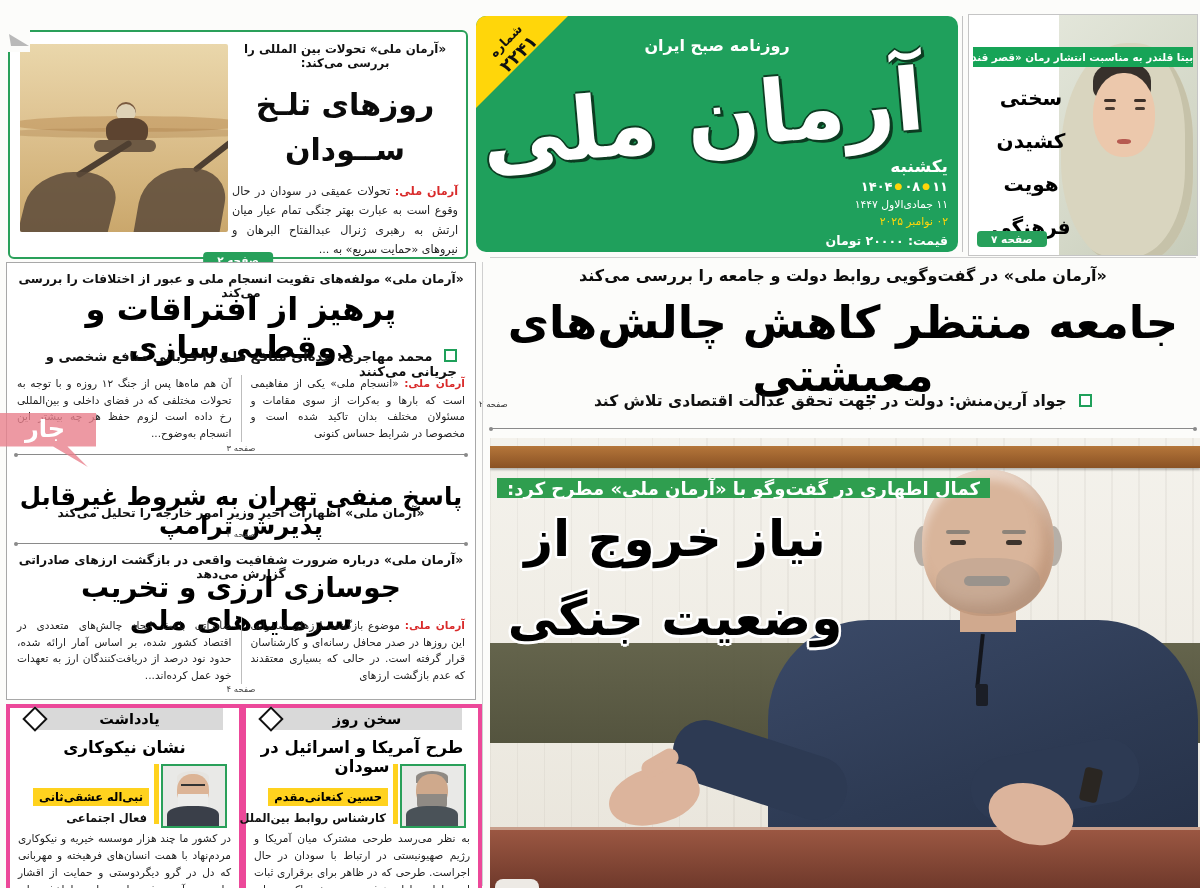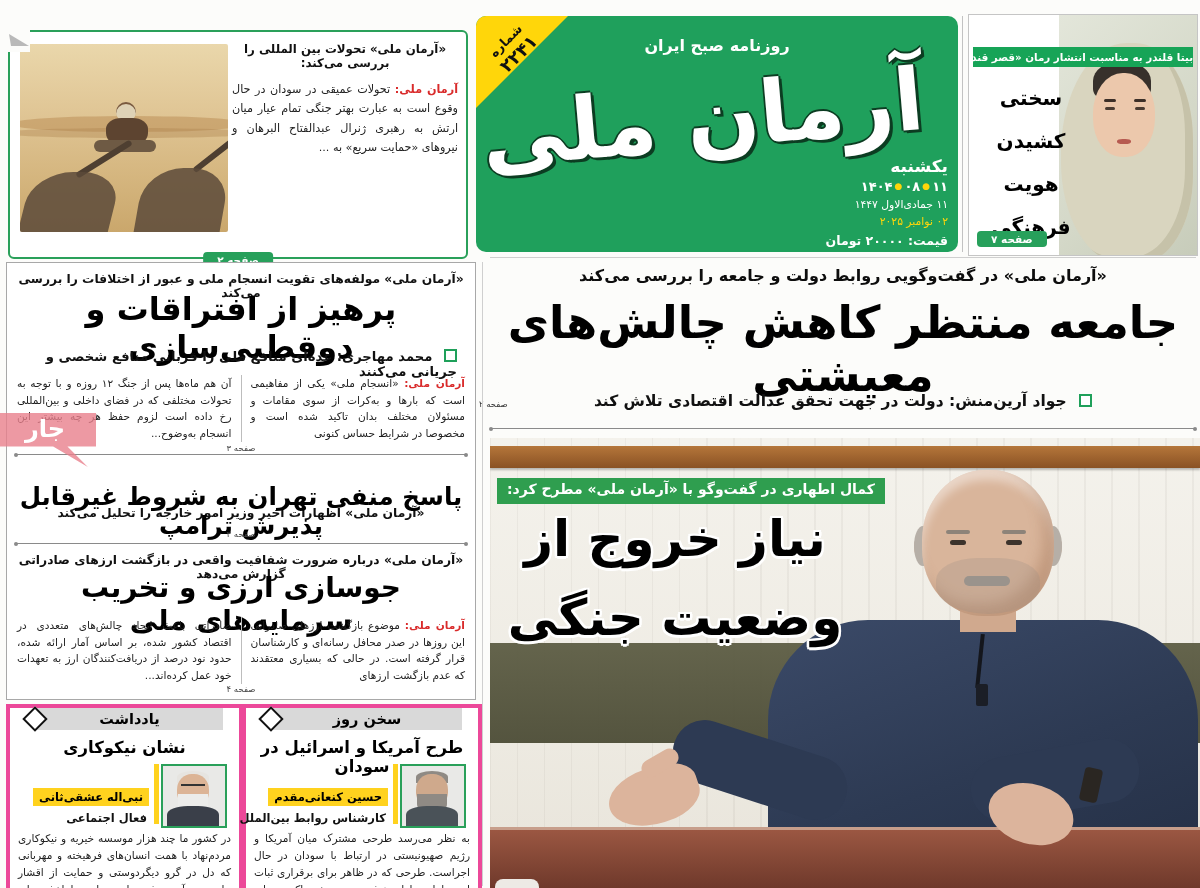--- a/index.html
+++ b/index.html
@@ -147,22 +147,22 @@
   .m-torso{left:278px;top:182px;width:430px;height:260px;background:linear-gradient(160deg,#3b4a68 0%,#2d3a53 55%,#242f45 100%);
            border-radius:100px 100px 16px 16px;}
   .m-lanyard{left:488px;top:196px;width:4px;height:54px;background:#14161c;transform:rotate(6deg);}
   .m-badge{left:486px;top:246px;width:12px;height:22px;background:#1b1e26;border-radius:2px;}
   .m-sleeve1{left:180px;top:300px;width:180px;height:64px;background:#2d3a53;border-radius:34px;transform:rotate(18deg);}
   .m-sleeve2{left:480px;top:310px;width:170px;height:64px;background:#2d3a53;border-radius:34px;transform:rotate(-10deg);}
   .m-hand1{left:118px;top:330px;width:92px;height:56px;background:#dcb49c;border-radius:50% 40% 45% 55%;transform:rotate(-18deg);}
   .m-thumb1{left:150px;top:316px;width:40px;height:18px;background:#dcb49c;border-radius:10px;transform:rotate(-30deg);}
   .m-hand2{left:498px;top:346px;width:86px;height:60px;background:#dcb49c;border-radius:46% 54% 45% 55%;transform:rotate(10deg);}
   .m-watch{left:592px;top:330px;width:18px;height:34px;background:#2a2622;border-radius:4px;transform:rotate(12deg);}
-  .f-kicker{left:7px;top:40px;height:26px;line-height:22px;padding:0 10px;background:#2f9e4f;
-            color:#fff;font-size:14px;font-weight:bold;white-space:nowrap;}
+  .f-kicker{left:7px;top:40px;height:20px;line-height:22px;padding:0 10px;background:#2f9e4f;
+            color:#fff;font-size:18px;font-weight:bold;white-space:nowrap;}
   .f-headline{left:7px;top:62px;width:356px;text-align:center;font-size:50px;font-weight:bold;color:#000;
               line-height:1.58;
               text-shadow:2.5px 0 0 #fff,-2.5px 0 0 #fff,0 2.5px 0 #fff,0 -2.5px 0 #fff,
                           2px 2px 0 #fff,-2px 2px 0 #fff,2px -2px 0 #fff,-2px -2px 0 #fff;}
   .f-strip{left:7px;top:283px;background:#ffd21e;color:#000;font-size:15px;font-weight:bold;
            padding:4px 12px;white-space:nowrap;}
   .f-badge-partial{left:5px;bottom:-3px;width:44px;height:12px;background:#f3f3ef;border-radius:8px 8px 0 0;opacity:.95;}
 
   
   .watermark{left:-6px;top:413px;width:102px;height:52px;background:rgba(233,128,140,.8);
@@ -182,20 +182,24 @@
       <div class="abs sp-child-head"></div>
       <div class="abs sp-child-body"></div>
       <div class="abs sp-child-legs"></div>
       <div class="abs sp-gun1"></div>
       <div class="abs sp-gun2"></div>
       <div class="abs sp-shadow1"></div>
       <div class="abs sp-shadow2"></div>
     </div>
     <div class="abs sudan-text">
       <div class="sudan-kicker">«آرمان ملی» تحولات بین المللی را بررسی می‌کند:</div>
+      <div class="sudan-headline">
+        <span style="display:block">روزهای تلـخ</span>
+        <span style="display:block">ســودان</span>
+      </div>
       <div class="sudan-lead">
         <span class="lead-label">آرمان ملی:</span>
         <span>تحولات عمیقی در سودان در حال وقوع است به عبارت بهتر جنگی تمام عیار میان ارتش به رهبری ژنرال عبدالفتاح البرهان و نیروهای «حمایت سریع» به ...</span>
       </div>
     </div>
     <div class="abs page-badge sudan-badge">صفحه ۲</div>
     <div class="abs fold-w"></div>
     <div class="abs fold-g"></div>
   </div>
 

